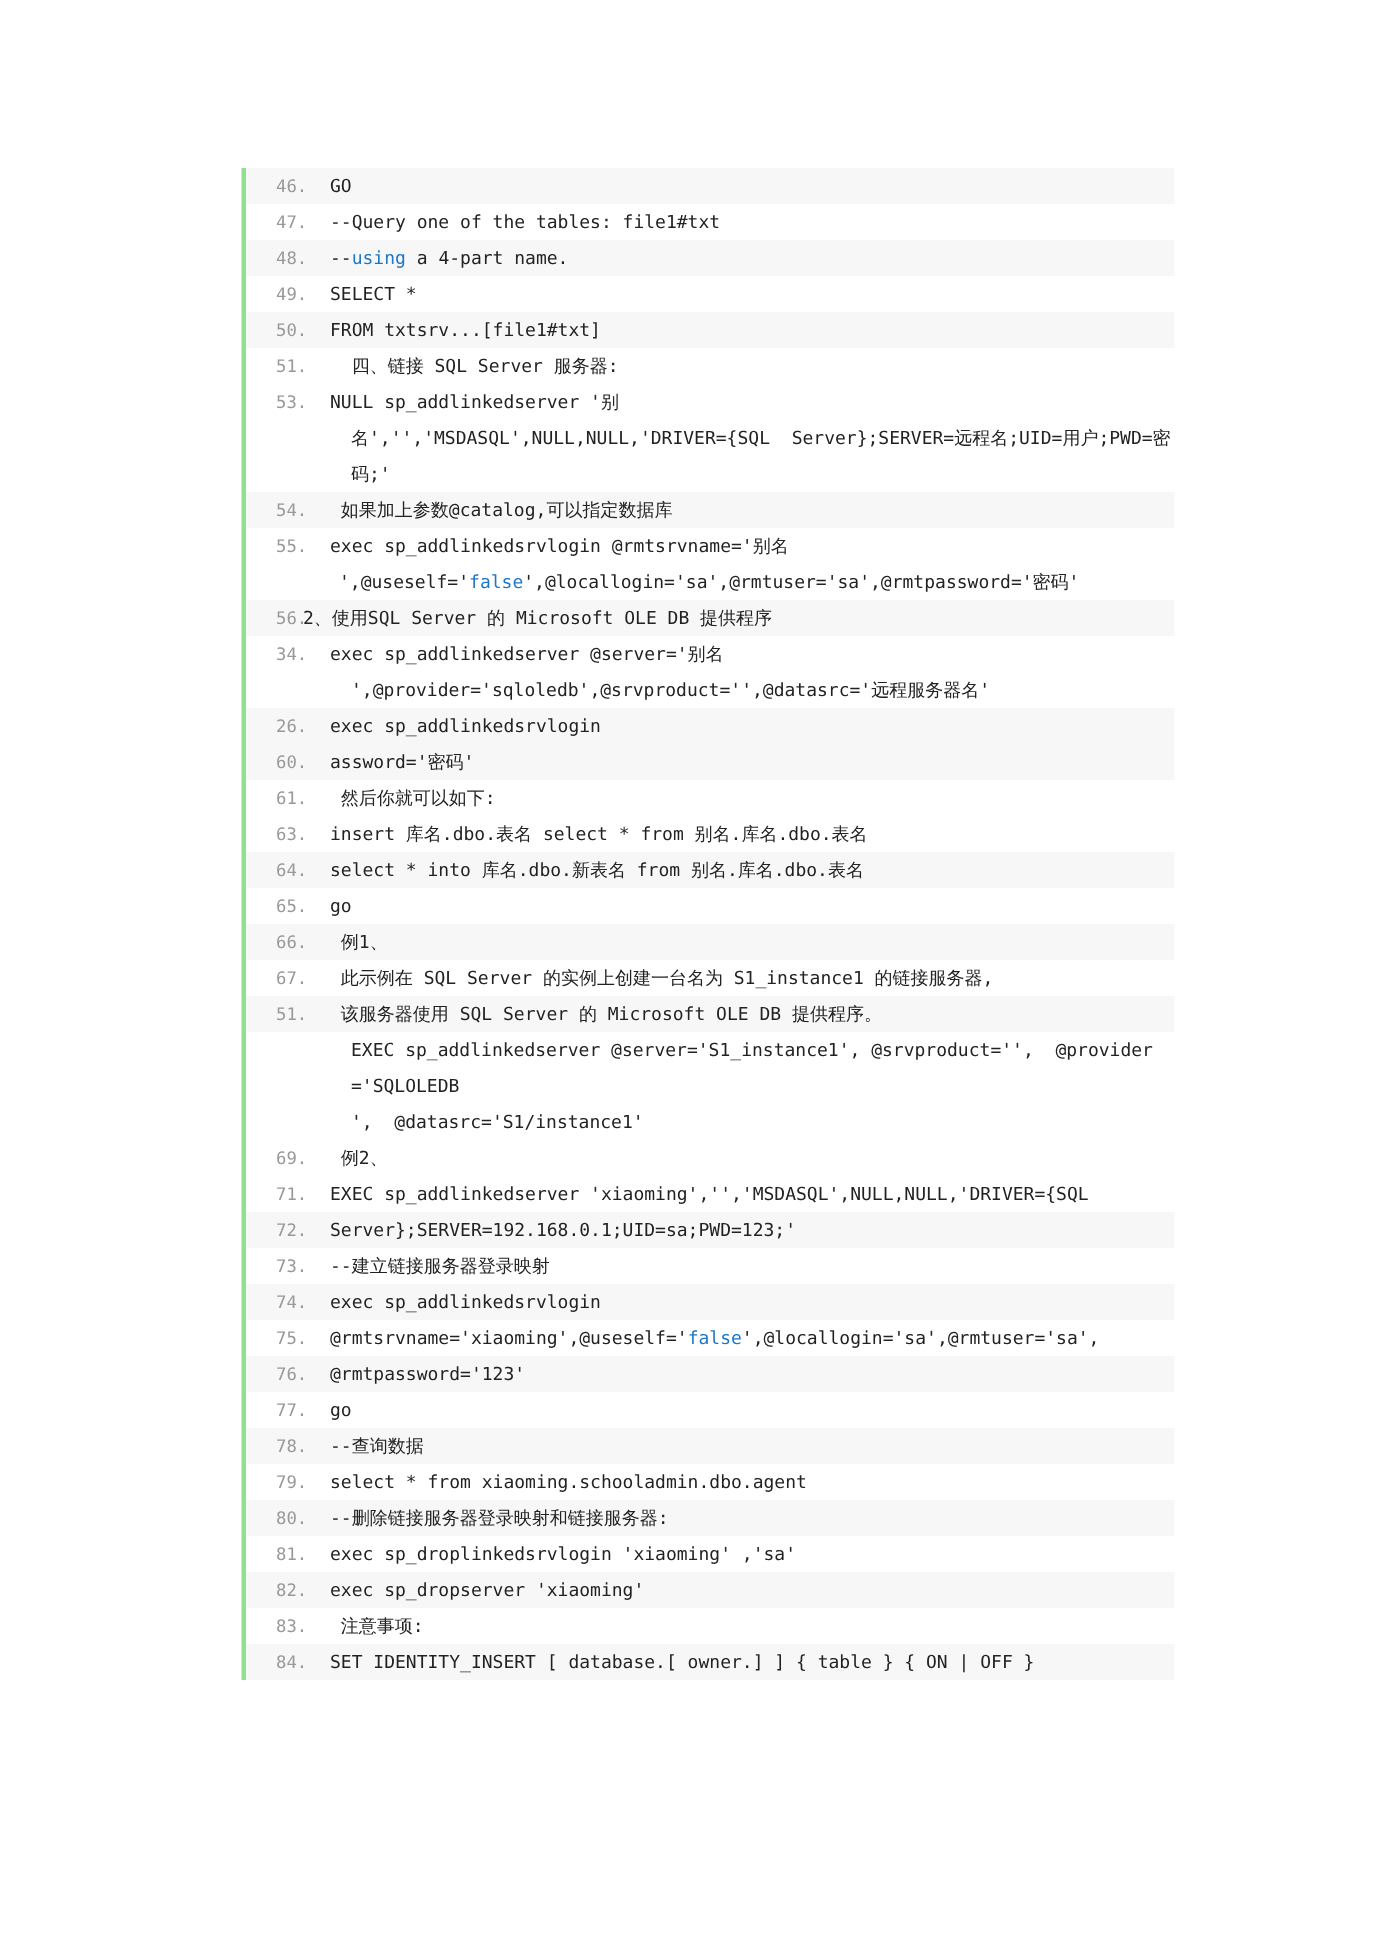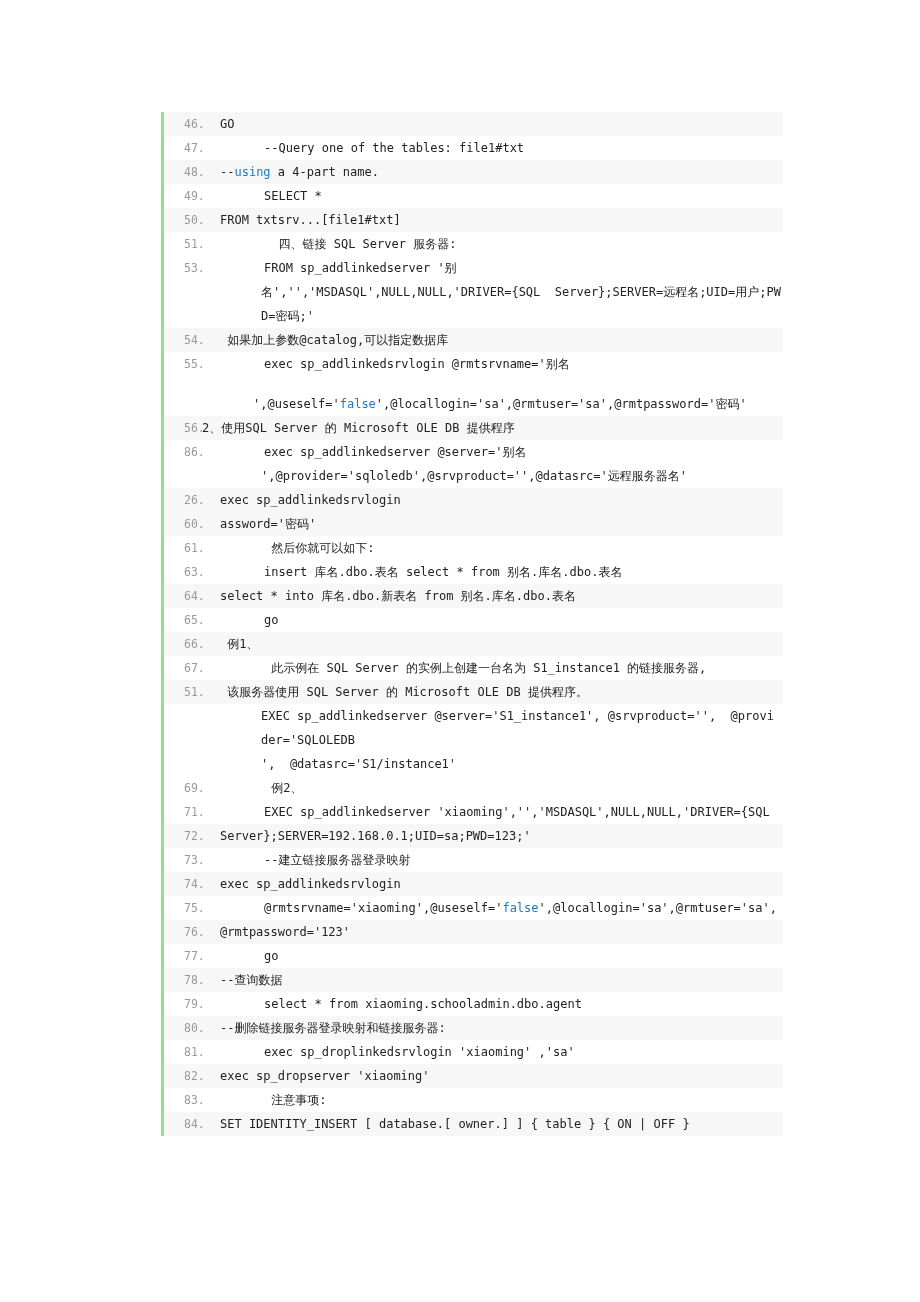--- a/index.html
+++ b/index.html
@@ -31,21 +31,21 @@
     display: flex;
     align-items: flex-start;
     min-height: 24px;
     font-family: "DejaVu Sans Mono", "Liberation Mono", monospace;
     font-size: 11.5px;
     line-height: 24px;
     color: #222222;
     white-space: pre;
   }
   .code-line.odd  { background: #f7f7f7; }
-  .code-line.even { background: #ffffff; gap: 44px; }
+  .code-line.even { background: #ffffff; }
 
   .ln {
     flex: 0 0 auto;
     width: 38px;
     padding-left: 20px;
     box-sizing: border-box;
     color: #999999;
     font-family: "DejaVu Sans Mono", "Liberation Mono", monospace;
     font-size: 11.5px;
     line-height: 24px;
@@ -61,47 +61,46 @@
     line-height: 24px;
     color: #222222;
     padding-right: 2px;
   }
   .src.indent  { padding-left: 18px; }
   .src.noindent { padding-left: 0px; }
 
   
   .wrap-row {
     background: #ffffff;
-    padding-left: 27px;
   }
   .wrap-row .src {
     padding-left: 32px;
   }
-  .wrap-row.tight .src { padding-left: 24px; margin-top: 16px; }
+  .wrap-row.tight .src { padding-left: 24px; }
 
   .kw { color: #1b78c8; }
 </style>
 </head>
 <body>
 
 <div id="page">
   <div id="code-block">
       <div class="code-line odd"><span class="ln">46.</span><span class="src indent">GO</span></div>
       <div class="code-line even"><span class="ln">47.</span><span class="src indent">--Query one of the tables: file1#txt</span></div>
       <div class="code-line odd"><span class="ln">48.</span><span class="src indent"><span>--</span><span class="kw">using</span><span> a 4-part name.</span></span></div>
       <div class="code-line even"><span class="ln">49.</span><span class="src indent">SELECT *</span></div>
       <div class="code-line odd"><span class="ln">50.</span><span class="src indent">FROM txtsrv...[file1#txt]</span></div>
       <div class="code-line even"><span class="ln">51.</span><span class="src indent">  四、链接 SQL Server 服务器:</span></div>
-      <div class="code-line even"><span class="ln">53.</span><span class="src indent">FROM sp_addlinkedserver '别</span></div>
+      <div class="code-line even"><span class="ln">53.</span><span class="src indent">NULL sp_addlinkedserver '别</span></div>
       <div class="code-line wrap-row"><span class="ln"></span><span class="src">名','','MSDASQL',NULL,NULL,'DRIVER={SQL  Server};SERVER=远程名;UID=用户;PWD=密码;'</span></div>
       <div class="code-line odd"><span class="ln">54.</span><span class="src indent"> 如果加上参数@catalog,可以指定数据库</span></div>
       <div class="code-line even"><span class="ln">55.</span><span class="src indent">exec sp_addlinkedsrvlogin @rmtsrvname='别名</span></div>
       <div class="code-line wrap-row tight"><span class="ln"></span><span class="src"><span>',@useself='</span><span class="kw">false</span><span>',@locallogin='sa',@rmtuser='sa',@rmtpassword='密码'</span></span></div>
       <div class="code-line odd"><span class="ln">56.</span><span class="src noindent">2、使用SQL Server 的 Microsoft OLE DB 提供程序</span></div>
-      <div class="code-line even"><span class="ln">86.</span><span class="src indent">exec sp_addlinkedserver @server='别名</span></div>
+      <div class="code-line even"><span class="ln">34.</span><span class="src indent">exec sp_addlinkedserver @server='别名</span></div>
       <div class="code-line wrap-row"><span class="ln"></span><span class="src">',@provider='sqloledb',@srvproduct='',@datasrc='远程服务器名'</span></div>
       <div class="code-line odd"><span class="ln">26.</span><span class="src indent">exec sp_addlinkedsrvlogin</span></div>
       <div class="code-line odd"><span class="ln">60.</span><span class="src indent">assword='密码'</span></div>
       <div class="code-line even"><span class="ln">61.</span><span class="src indent"> 然后你就可以如下:</span></div>
       <div class="code-line even"><span class="ln">63.</span><span class="src indent">insert 库名.dbo.表名 select * from 别名.库名.dbo.表名</span></div>
       <div class="code-line odd"><span class="ln">64.</span><span class="src indent">select * into 库名.dbo.新表名 from 别名.库名.dbo.表名</span></div>
       <div class="code-line even"><span class="ln">65.</span><span class="src indent">go</span></div>
       <div class="code-line odd"><span class="ln">66.</span><span class="src indent"> 例1、</span></div>
       <div class="code-line even"><span class="ln">67.</span><span class="src indent"> 此示例在 SQL Server 的实例上创建一台名为 S1_instance1 的链接服务器,</span></div>
       <div class="code-line odd"><span class="ln">51.</span><span class="src indent"> 该服务器使用 SQL Server 的 Microsoft OLE DB 提供程序。</span></div>

